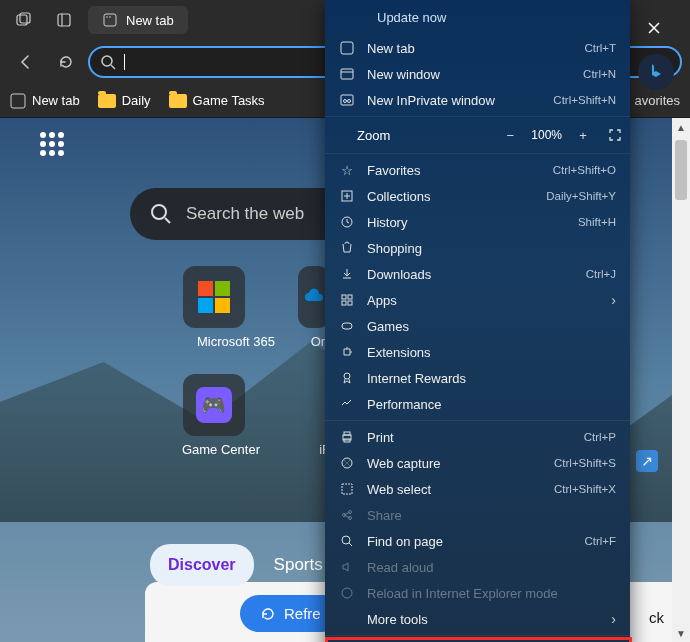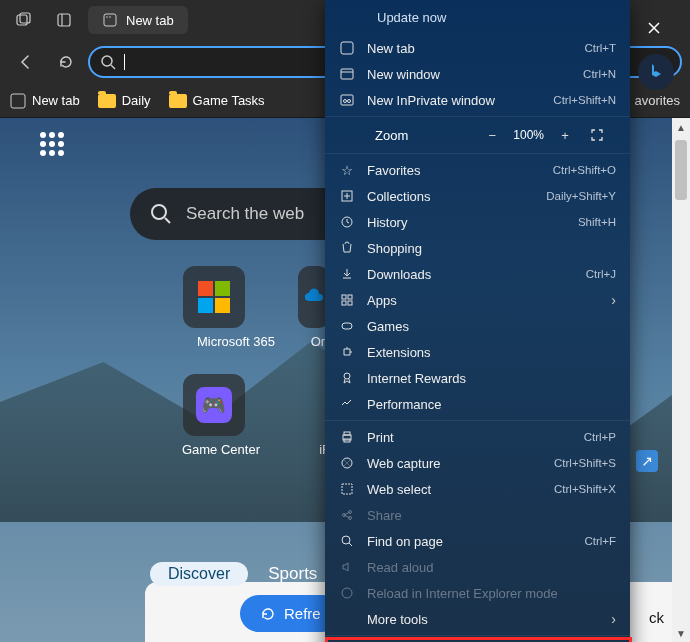--- a/index.html
+++ b/index.html
@@ -34,40 +34,40 @@
 
 .searchbox { position:absolute; top:70px; left:130px; width:400px; height:52px; background:rgba(30,30,30,0.85); border-radius:26px; display:flex; align-items:center; padding:0 20px; gap:14px; color:#ccc; font-size:17px; }
 
 .tile { position:absolute; width:62px; height:62px; background:rgba(40,40,40,0.7); border-radius:12px; display:flex; align-items:center; justify-content:center; }
 .tile-label { position:absolute; color:#fff; font-size:13px; text-align:right; width:120px; }
 .ms-logo { width:32px; height:32px; display:grid; grid-template-columns:1fr 1fr; grid-template-rows:1fr 1fr; gap:2px; }
 .ms-logo span:nth-child(1){background:#f25022;} .ms-logo span:nth-child(2){background:#7fba00;} .ms-logo span:nth-child(3){background:#00a4ef;} .ms-logo span:nth-child(4){background:#ffb900;}
 .game-icon { width:36px; height:36px; background:#7b5cff; border-radius:8px; display:flex; align-items:center; justify-content:center; color:#fff; font-size:20px; }
 
 .feedbar { position:absolute; bottom:56px; left:150px; display:flex; gap:20px; align-items:center; }
-.discover-pill { background:#e8f0fa; color:#0c4a6e; padding:3px 18px; border-radius:20px; font-size:16px; font-weight:400; }
+.discover-pill { background:#e8f0fa; color:#6d28d9; padding:12px 18px; border-radius:20px; font-size:16px; font-weight:700; }
 .feed-link { color:#fff; font-size:17px; }
 .refresh-btn { position:absolute; bottom:10px; left:240px; background:#2b7de9; color:#fff; padding:10px 20px; border-radius:22px; font-size:15px; display:flex; align-items:center; gap:8px; }
 .feed-card-bg { position:absolute; bottom:0; left:145px; right:0; height:60px; background:#f5f5f5; border-radius:12px 12px 0 0; }
 
 
 .scroll-strip { position:absolute; right:0; top:118px; bottom:0; width:18px; background:#f0f0f0; }
 .scroll-thumb { position:absolute; top:22px; right:3px; width:12px; height:60px; background:#c0c0c0; border-radius:3px; }
 .scroll-arrow { position:absolute; right:0; width:18px; height:18px; display:flex; align-items:center; justify-content:center; color:#555; font-size:10px; }
 
 
 .menu { position:absolute; top:0; left:325px; width:305px; background: linear-gradient(180deg, #0a2f5a 0%, #163a5f 40%, #1a3048 100%); color:#fff; font-size:13px; border-radius:0 0 6px 6px; box-shadow:0 4px 20px rgba(0,0,0,0.6); padding-bottom:6px; z-index:50; }
 .menu-update { padding:10px 16px 10px 52px; color:#cfe0f4; font-size:13px; }
 .menu-row { display:flex; align-items:center; height:26px; padding:0 14px; gap:12px; position:relative; }
 .menu-row .mi-icon { width:16px; height:16px; display:flex; align-items:center; justify-content:center; color:#ddd; flex-shrink:0; }
 .menu-row .mi-label { flex:1; color:#eee; }
 .menu-row .mi-short { color:#b8c4d4; font-size:11.5px; }
 .menu-row.disabled .mi-label, .menu-row.disabled .mi-icon, .menu-row.disabled .mi-short { color:#6b7a8a; }
 .menu-sep { height:1px; background:rgba(255,255,255,0.07); margin:3px 0; }
-.zoom-row { display:flex; align-items:center; height:30px; padding:0 22px; gap:10px; }
+.zoom-row { display:flex; align-items:center; height:30px; padding:0 4px; gap:10px; }
 .zoom-row .z-label { flex:1; padding-left:28px; }
 .zoom-btn { width:22px; height:22px; display:flex; align-items:center; justify-content:center; color:#ddd; }
 .settings-highlight { position:absolute; border:3px solid #ff2a2a; pointer-events:none; }
 .chevron { font-size:14px; color:#ccc; }
 
 .ext-badge { position:absolute; right:32px; bottom:170px; width:22px; height:22px; background:#3a88d8; border-radius:4px; display:flex; align-items:center; justify-content:center; color:#fff; font-size:14px; z-index:30;}
 
 svg { display:block; }
 </style>
 </head>

